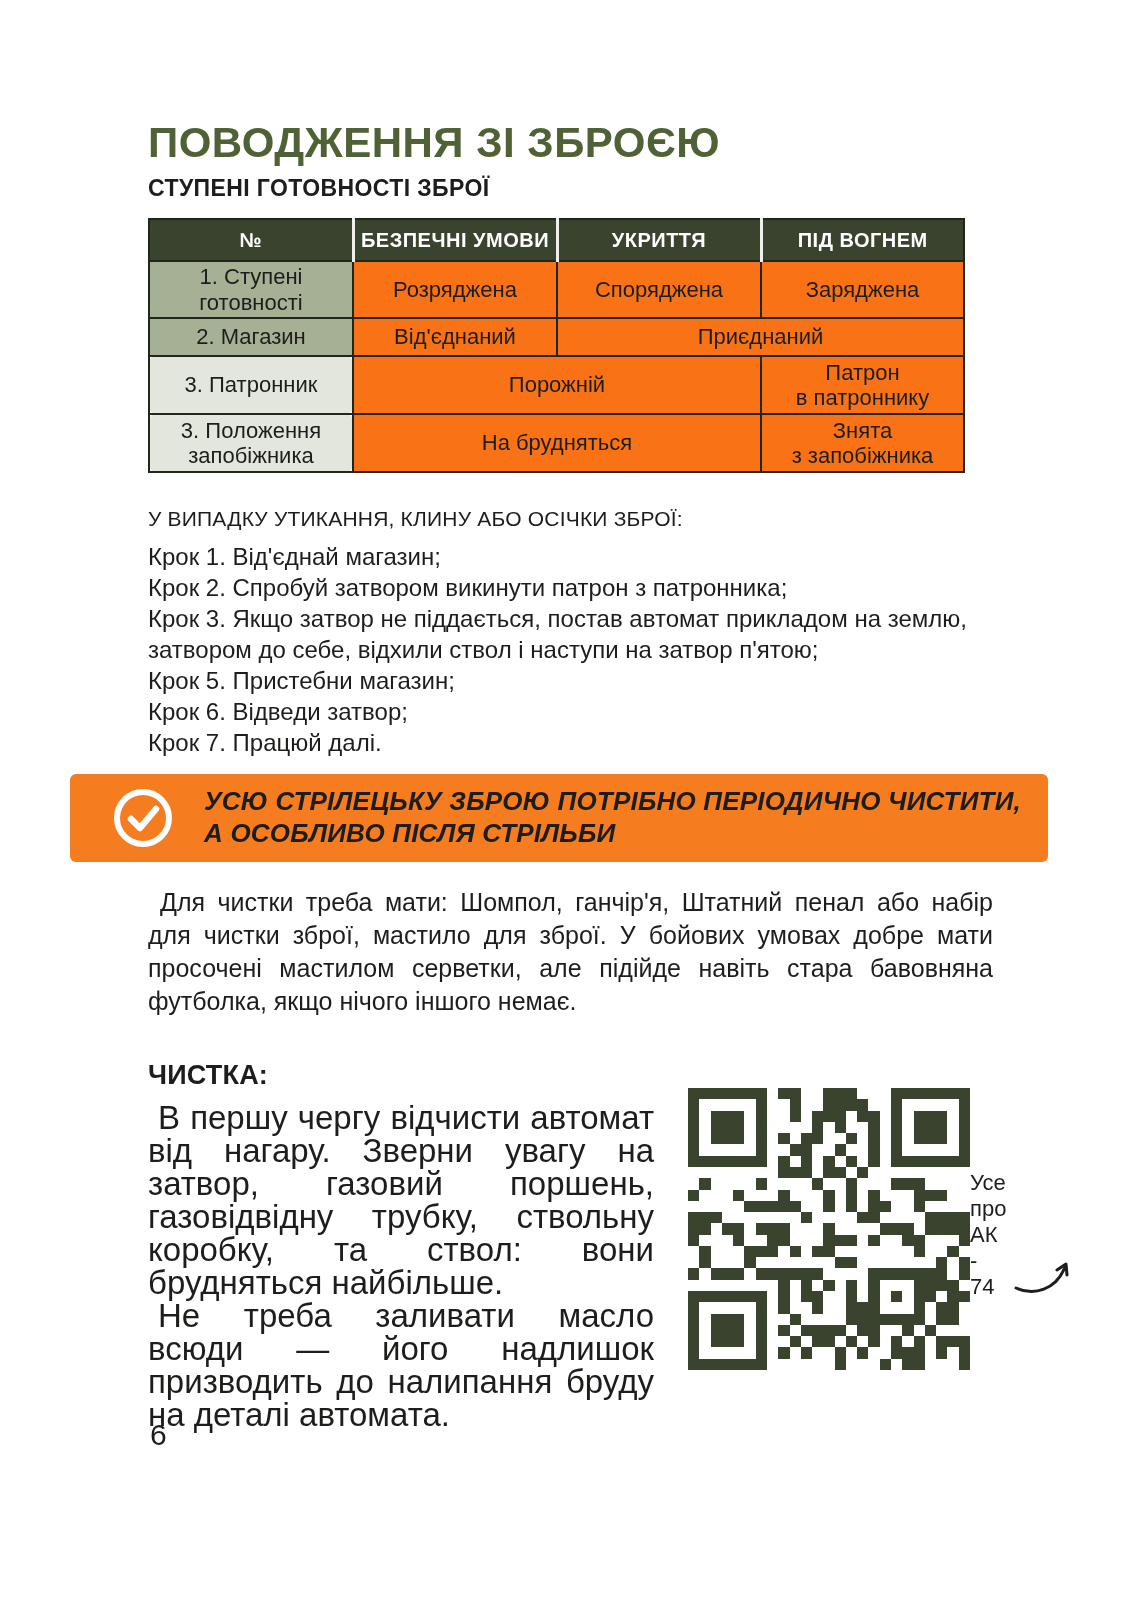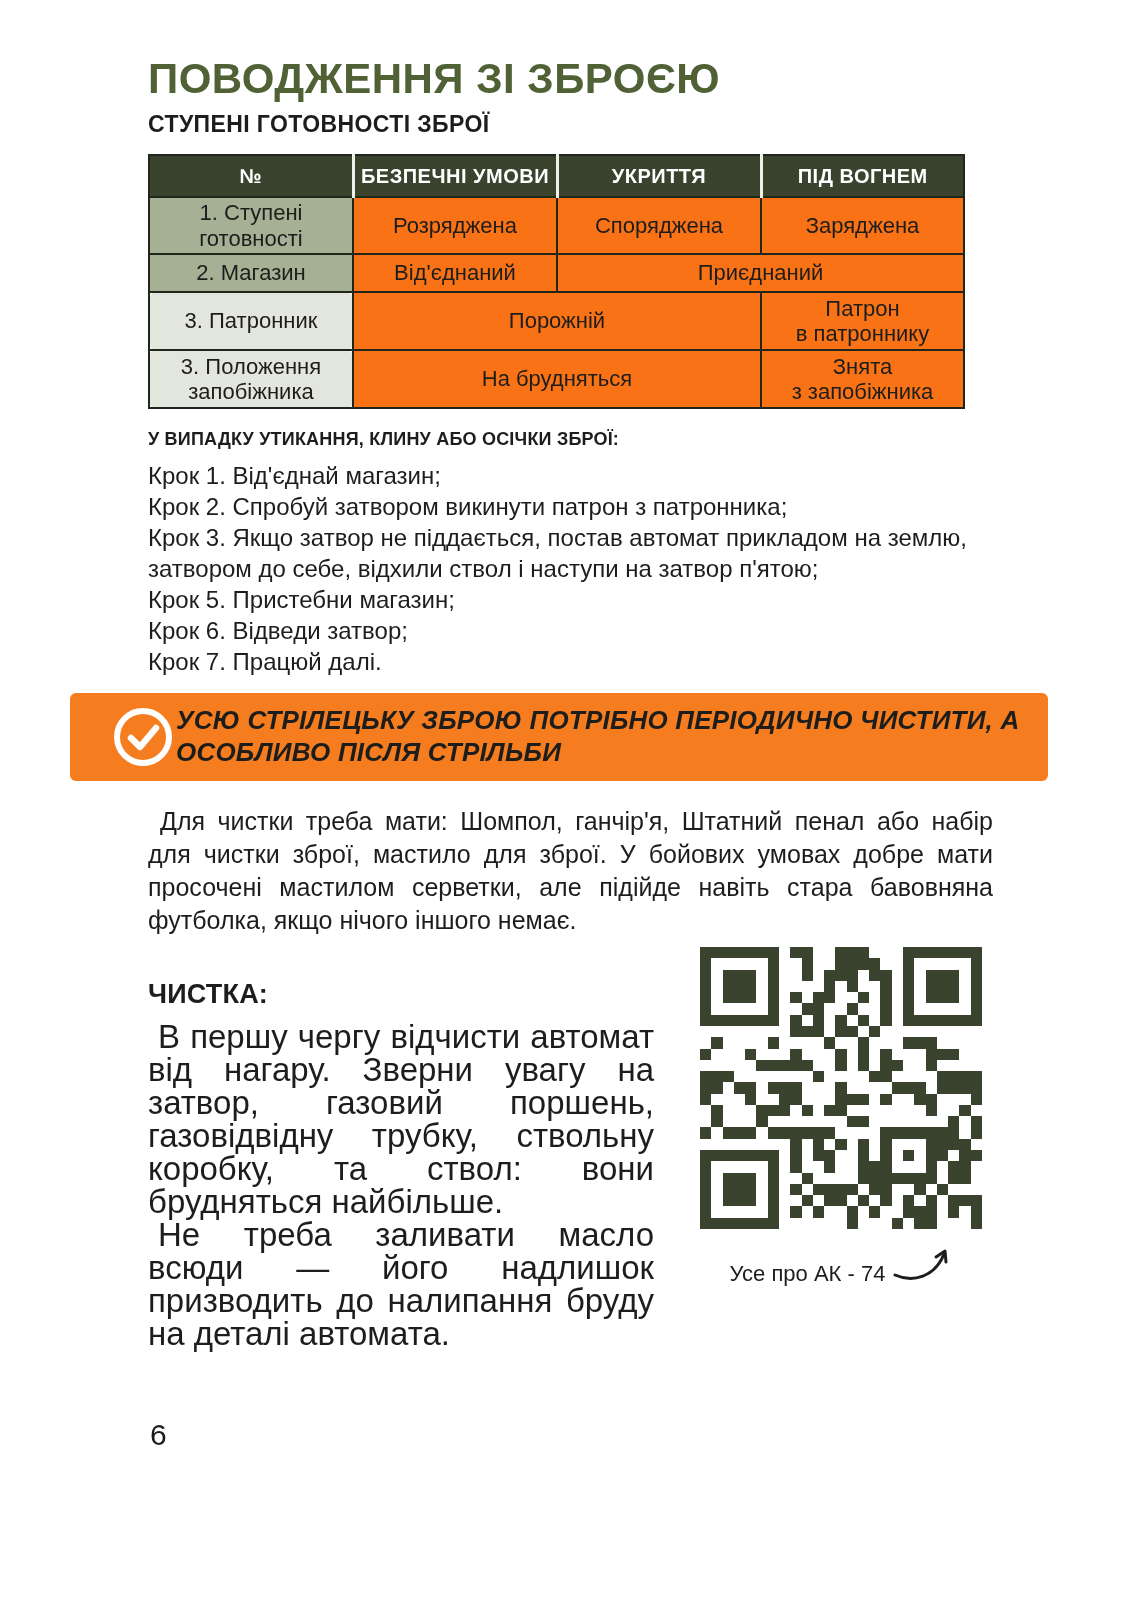--- a/index.html
+++ b/index.html
@@ -14,21 +14,21 @@
   }
   *{margin:0;padding:0;box-sizing:border-box;}
   html,body{background:#ffffff;}
   .page{
     position:relative;
     width:1142px;height:1615px;
     background:#fff;overflow:hidden;
     color:var(--ink);
     font-family:"Liberation Sans", sans-serif;
   }
-  .content{padding:56px 149px 0 148px;}
+  .content{padding:120px 149px 0 148px;}
 
   .title{
     color:var(--title-green);
     font-size:42px;font-weight:800;letter-spacing:.5px;
     line-height:1.08;margin-bottom:10px;
   }
   .subtitle{
     font-size:23px;font-weight:800;letter-spacing:.4px;margin-bottom:16px;
   }
 
@@ -50,48 +50,48 @@
   .readiness tbody td{font-size:22px;background:#f97316;line-height:1.15;}
   .readiness .lbl{font-weight:400;}
   .sage{background:var(--row-label-sage) !important;}
   .lite{background:var(--row-label-light) !important;border-radius:7px;}
   .ws{white-space:pre-line;}
   .r1 td{height:50px;}
   .r2 td{height:38px;}
   .r3 td{height:58px;}
   .r4 td{height:58px;}
 
-  .sec-heading{font-size:18px;font-weight:700;margin-top:20px;letter-spacing:.2px;}
+  .sec-heading{font-size:21px;font-weight:400;margin-top:34px;letter-spacing:.2px;}
   .steps{margin-top:10px;}
   .steps p{font-size:24px;line-height:31px;}
 
   .banner{
     margin:16px 0 0 -78px;
     width:978px;height:88px;
     background:var(--banner-orange);
     border-radius:6px;
     display:flex;align-items:center;
-    padding:0 24px 0 40px;
+    padding:0 24px 0 40px;gap:28px;
   }
   .banner-icon{flex:0 0 auto;display:flex;}
   .banner-text{
     font-size:26px;font-weight:800;font-style:italic;
     line-height:1.22;letter-spacing:.2px;color:#1d1d1b;
   }
 
   .intro{
     margin-top:24px;font-size:25px;line-height:33px;
     text-align:justify;text-indent:12px;width:845px;
   }
 
   .clean-row{display:flex;margin-top:10px;gap:34px;width:845px;}
   .clean-left{width:506px;flex:0 0 506px;margin-top:32px;}
   .clean-heading{font-size:27px;font-weight:800;margin-bottom:10px;letter-spacing:.2px;}
   .clean-left p{font-size:33px;line-height:33px;text-align:justify;text-indent:10px;}
-  .qr-col{flex:1;display:flex;flex-direction:column;align-items:center;}
+  .qr-col{flex:1;display:flex;flex-direction:row;align-items:center;}
   .qr-box{width:282px;height:282px;background:#fff;}
   .qr-box svg{display:block;width:282px;height:282px;fill:var(--qr-green);shape-rendering:crispEdges;}
   .qr-caption{
     margin-top:16px;display:flex;align-items:flex-end;gap:8px;
     font-size:22px;
   }
   .qr-caption .cap-text{padding-bottom:4px;}
 
   .page-number{
     position:absolute;left:150px;top:1418px;

